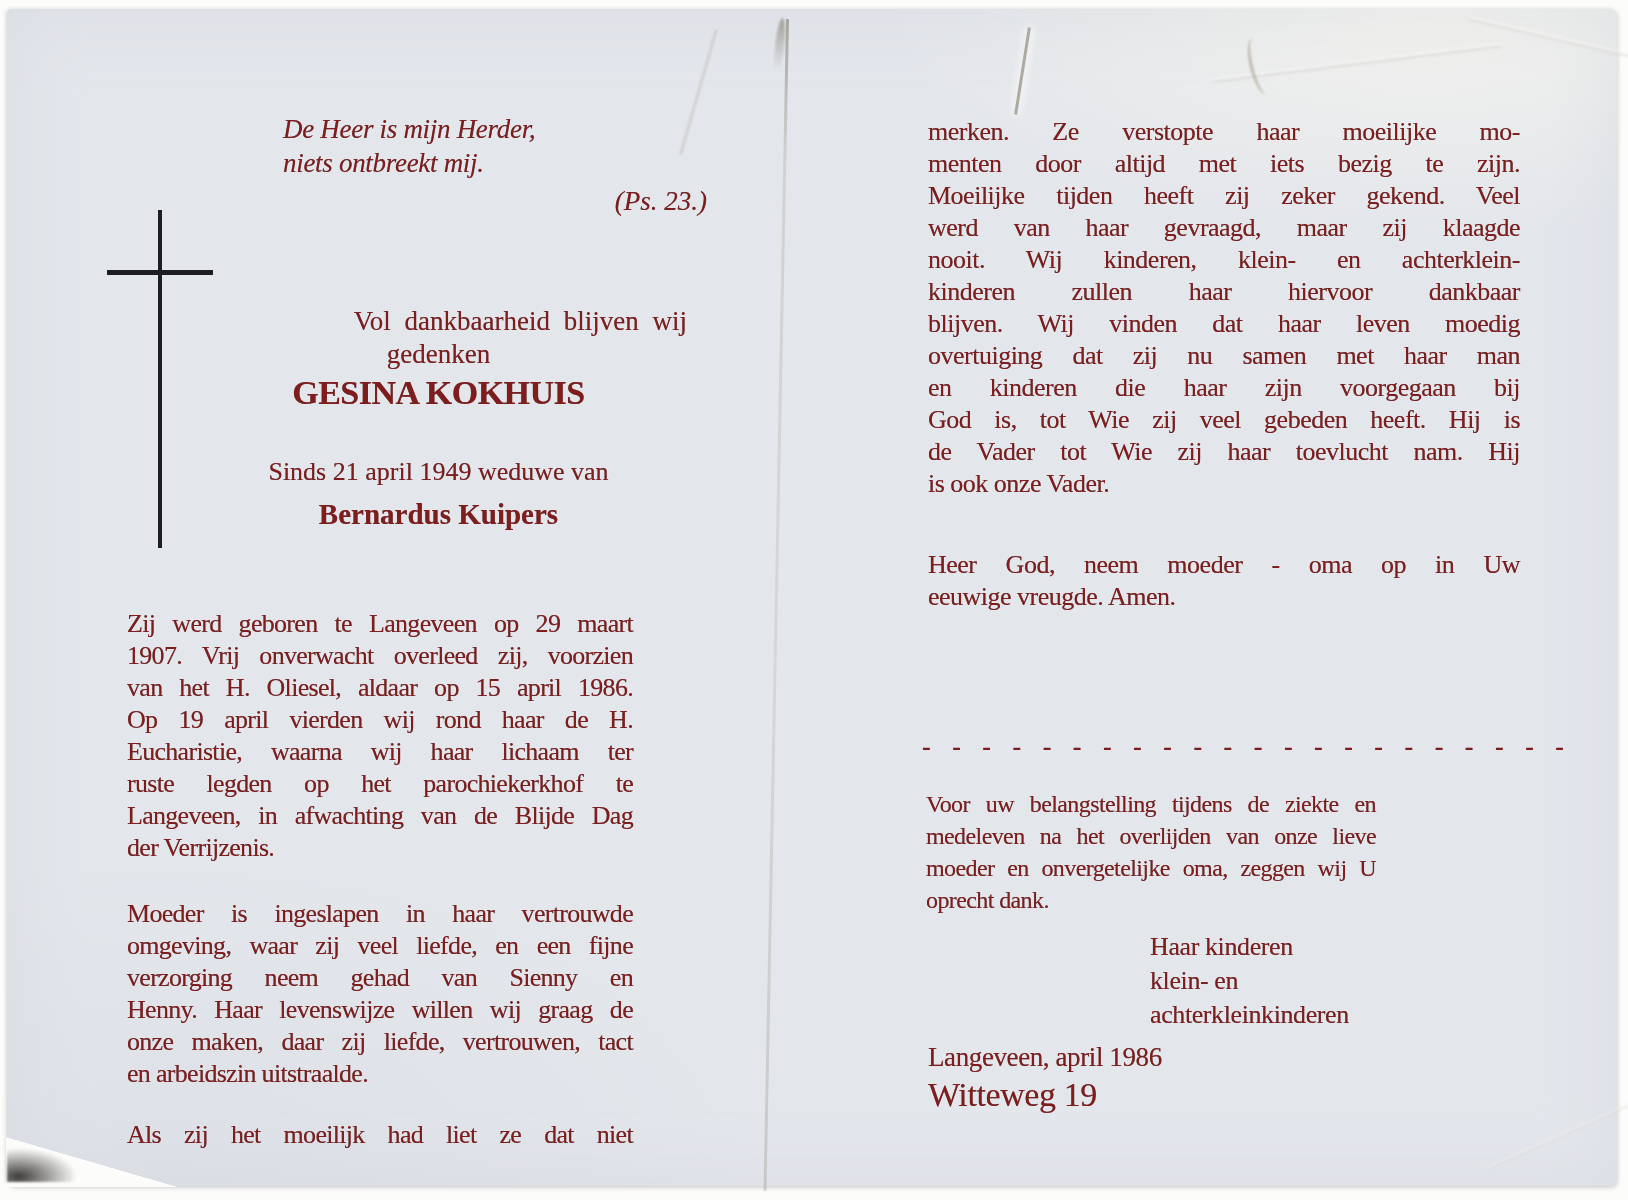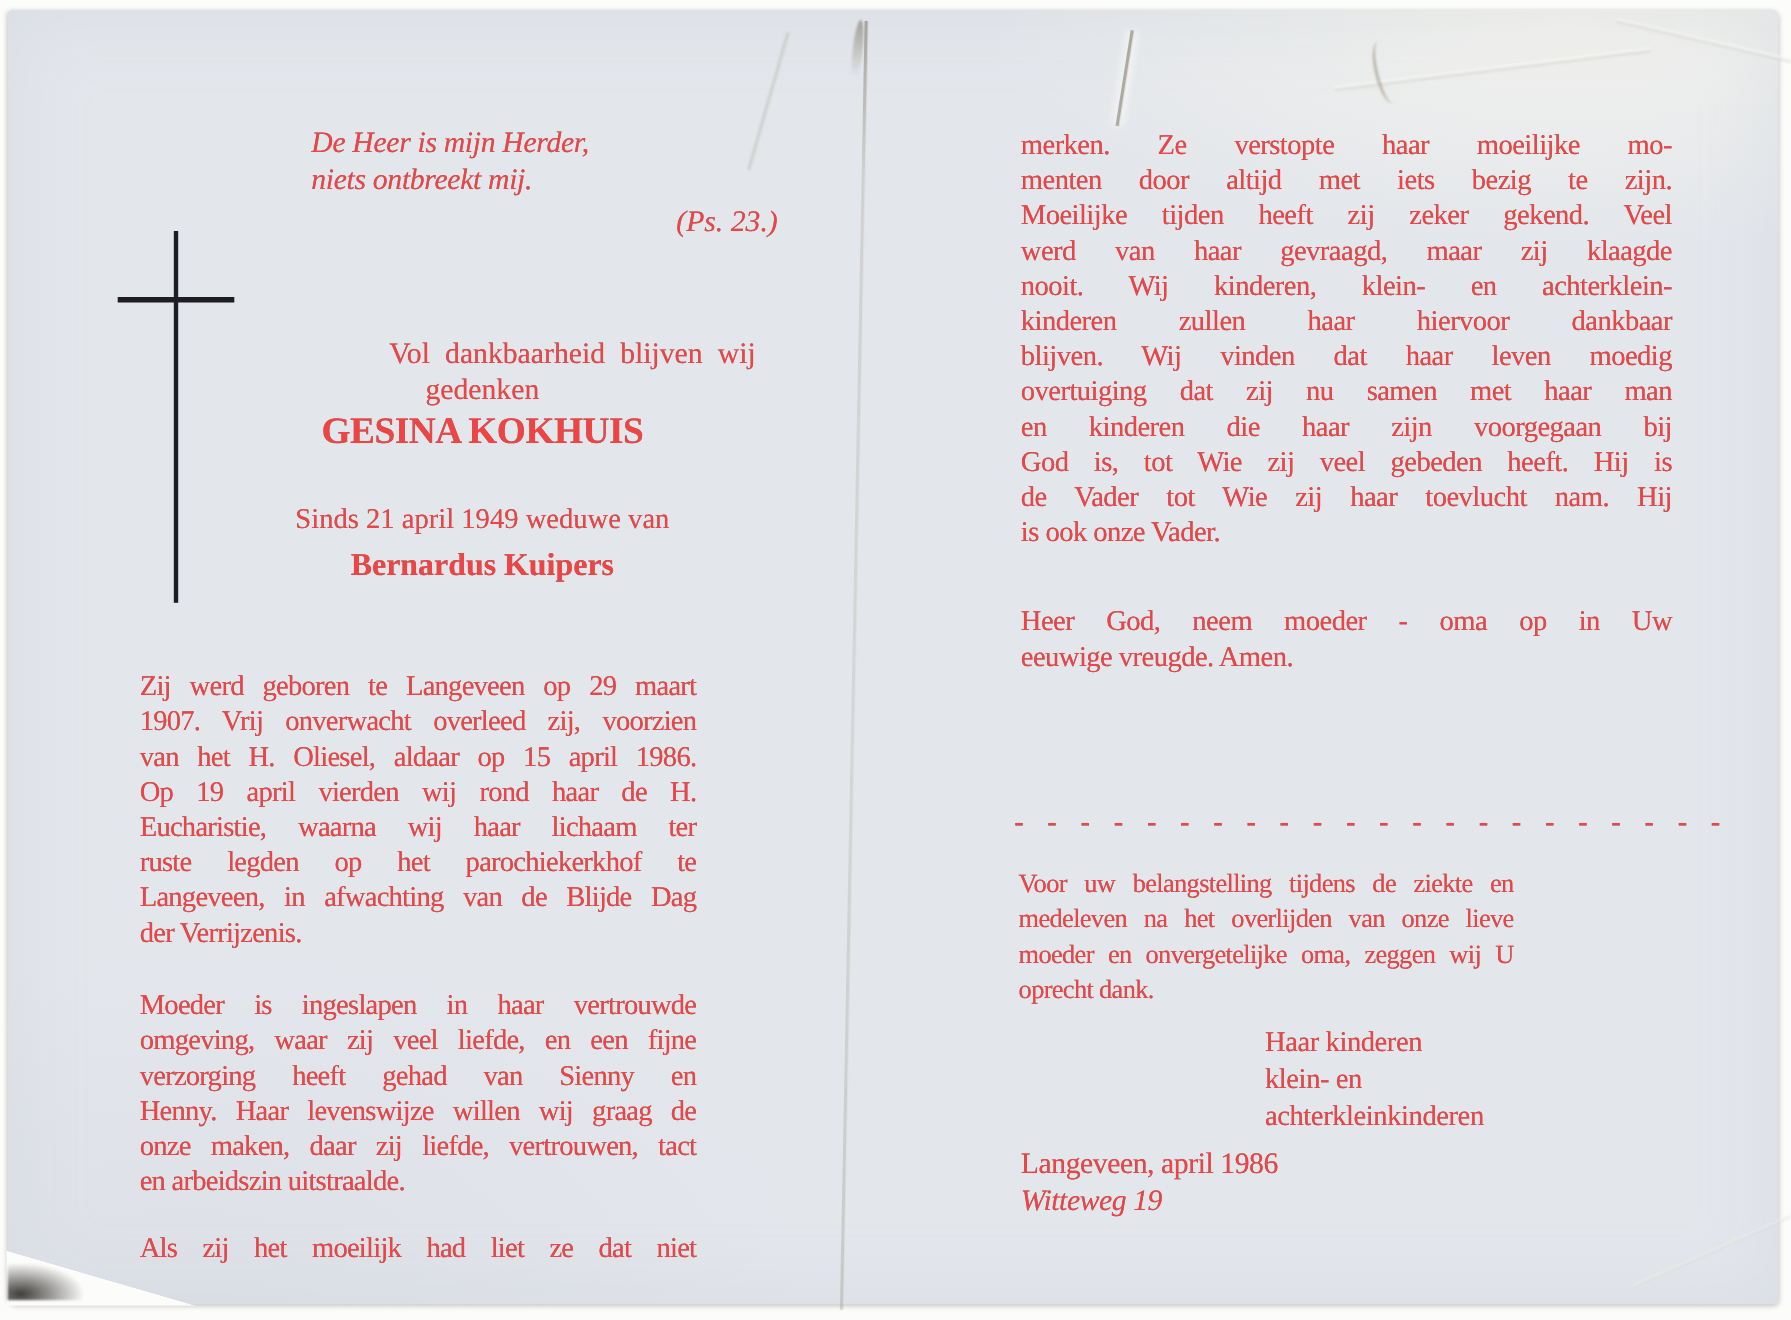--- a/index.html
+++ b/index.html
@@ -1,20 +1,20 @@
 <!DOCTYPE html>
 <html><head>
 <meta charset="utf-8">
 <style>
   html,body { margin:0; padding:0; background:#fcfcfb; }
   .stage {
     position:relative; width:1628px; height:1200px; overflow:hidden;
     background:#fcfcfb;
     font-family:"Liberation Serif","DejaVu Serif",serif;
-    color:#ef4444;
+    color:#7f1d1d;
   }
   
   .paper {
     position:absolute; left:7px; top:9px; width:1610px; height:1177px;
     background:
       radial-gradient(ellipse 760px 300px at 88% 1%, rgba(242,242,238,0.95), rgba(242,242,238,0) 70%),
       radial-gradient(ellipse 900px 500px at 10% 100%, rgba(216,220,227,0.55), rgba(216,220,227,0) 65%),
       #e3e6eb;
     border-radius:4px 7px 5px 9px;
     box-shadow:0 1px 5px rgba(60,60,70,0.30), inset 0 0 70px rgba(195,200,210,0.28);
@@ -111,21 +111,21 @@
   .prayer       { left:928px; top:549px; width:592px; letter-spacing:-0.5px; }
   .separator    { left:922px; top:732px; width:660px;
     font-size:26px; font-weight:bold; word-spacing:15px; letter-spacing:0;
     white-space:nowrap; }
   .thanks { left:926px; top:788px; width:450px;
     font-size:24px; line-height:32px; letter-spacing:-0.6px; }
   .signature { left:1150px; top:930px; width:320px;
     font-size:26px; line-height:34px; letter-spacing:-0.4px; }
   .signature .tline { text-align:left; text-align-last:auto; }
   .place-date { left:928px; top:1042px; font-size:27px; letter-spacing:-0.4px; }
-  .address    { left:928px; top:1076px; font-size:27px; letter-spacing:-0.4px;font-style:italic; }
+  .address    { left:928px; top:1076px; font-size:34px; letter-spacing:-0.4px; }
 </style>
 </head>
 <body>
 
 <div class="stage">
 
   <div class="paper">
     <div class="crease fold-crease"></div>
     <div class="crease fold-tear-top"></div>
     <div class="crease crease-topright-1"></div>
@@ -163,21 +163,21 @@
         <div class="tline">van het H. Oliesel, aldaar op 15 april 1986.</div>
         <div class="tline">Op 19 april vierden wij rond haar de H.</div>
         <div class="tline">Eucharistie, waarna wij haar lichaam ter</div>
         <div class="tline">ruste legden op het parochiekerkhof te</div>
         <div class="tline">Langeveen, in afwachting van de Blijde Dag</div>
         <div class="tline">der Verrijzenis.</div>
       </div>
     <div class="abs para para-left-2 jpara">
         <div class="tline">Moeder is ingeslapen in haar vertrouwde</div>
         <div class="tline">omgeving, waar zij veel liefde, en een fijne</div>
-        <div class="tline">verzorging heeft gehad van Sienny en</div>
+        <div class="tline">verzorging neem gehad van Sienny en</div>
         <div class="tline">Henny. Haar levenswijze willen wij graag de</div>
         <div class="tline">onze maken, daar zij liefde, vertrouwen, tact</div>
         <div class="tline">en arbeidszin uitstraalde.</div>
       </div>
     <div class="abs para para-left-3 jline">Als zij het moeilijk had liet ze dat niet</div>
 
     <div class="abs para para-right-1 jpara">
         <div class="tline">merken. Ze verstopte haar moeilijke mo-</div>
         <div class="tline">menten door altijd met iets bezig te zijn.</div>
         <div class="tline">Moeilijke tijden heeft zij zeker gekend. Veel</div>

